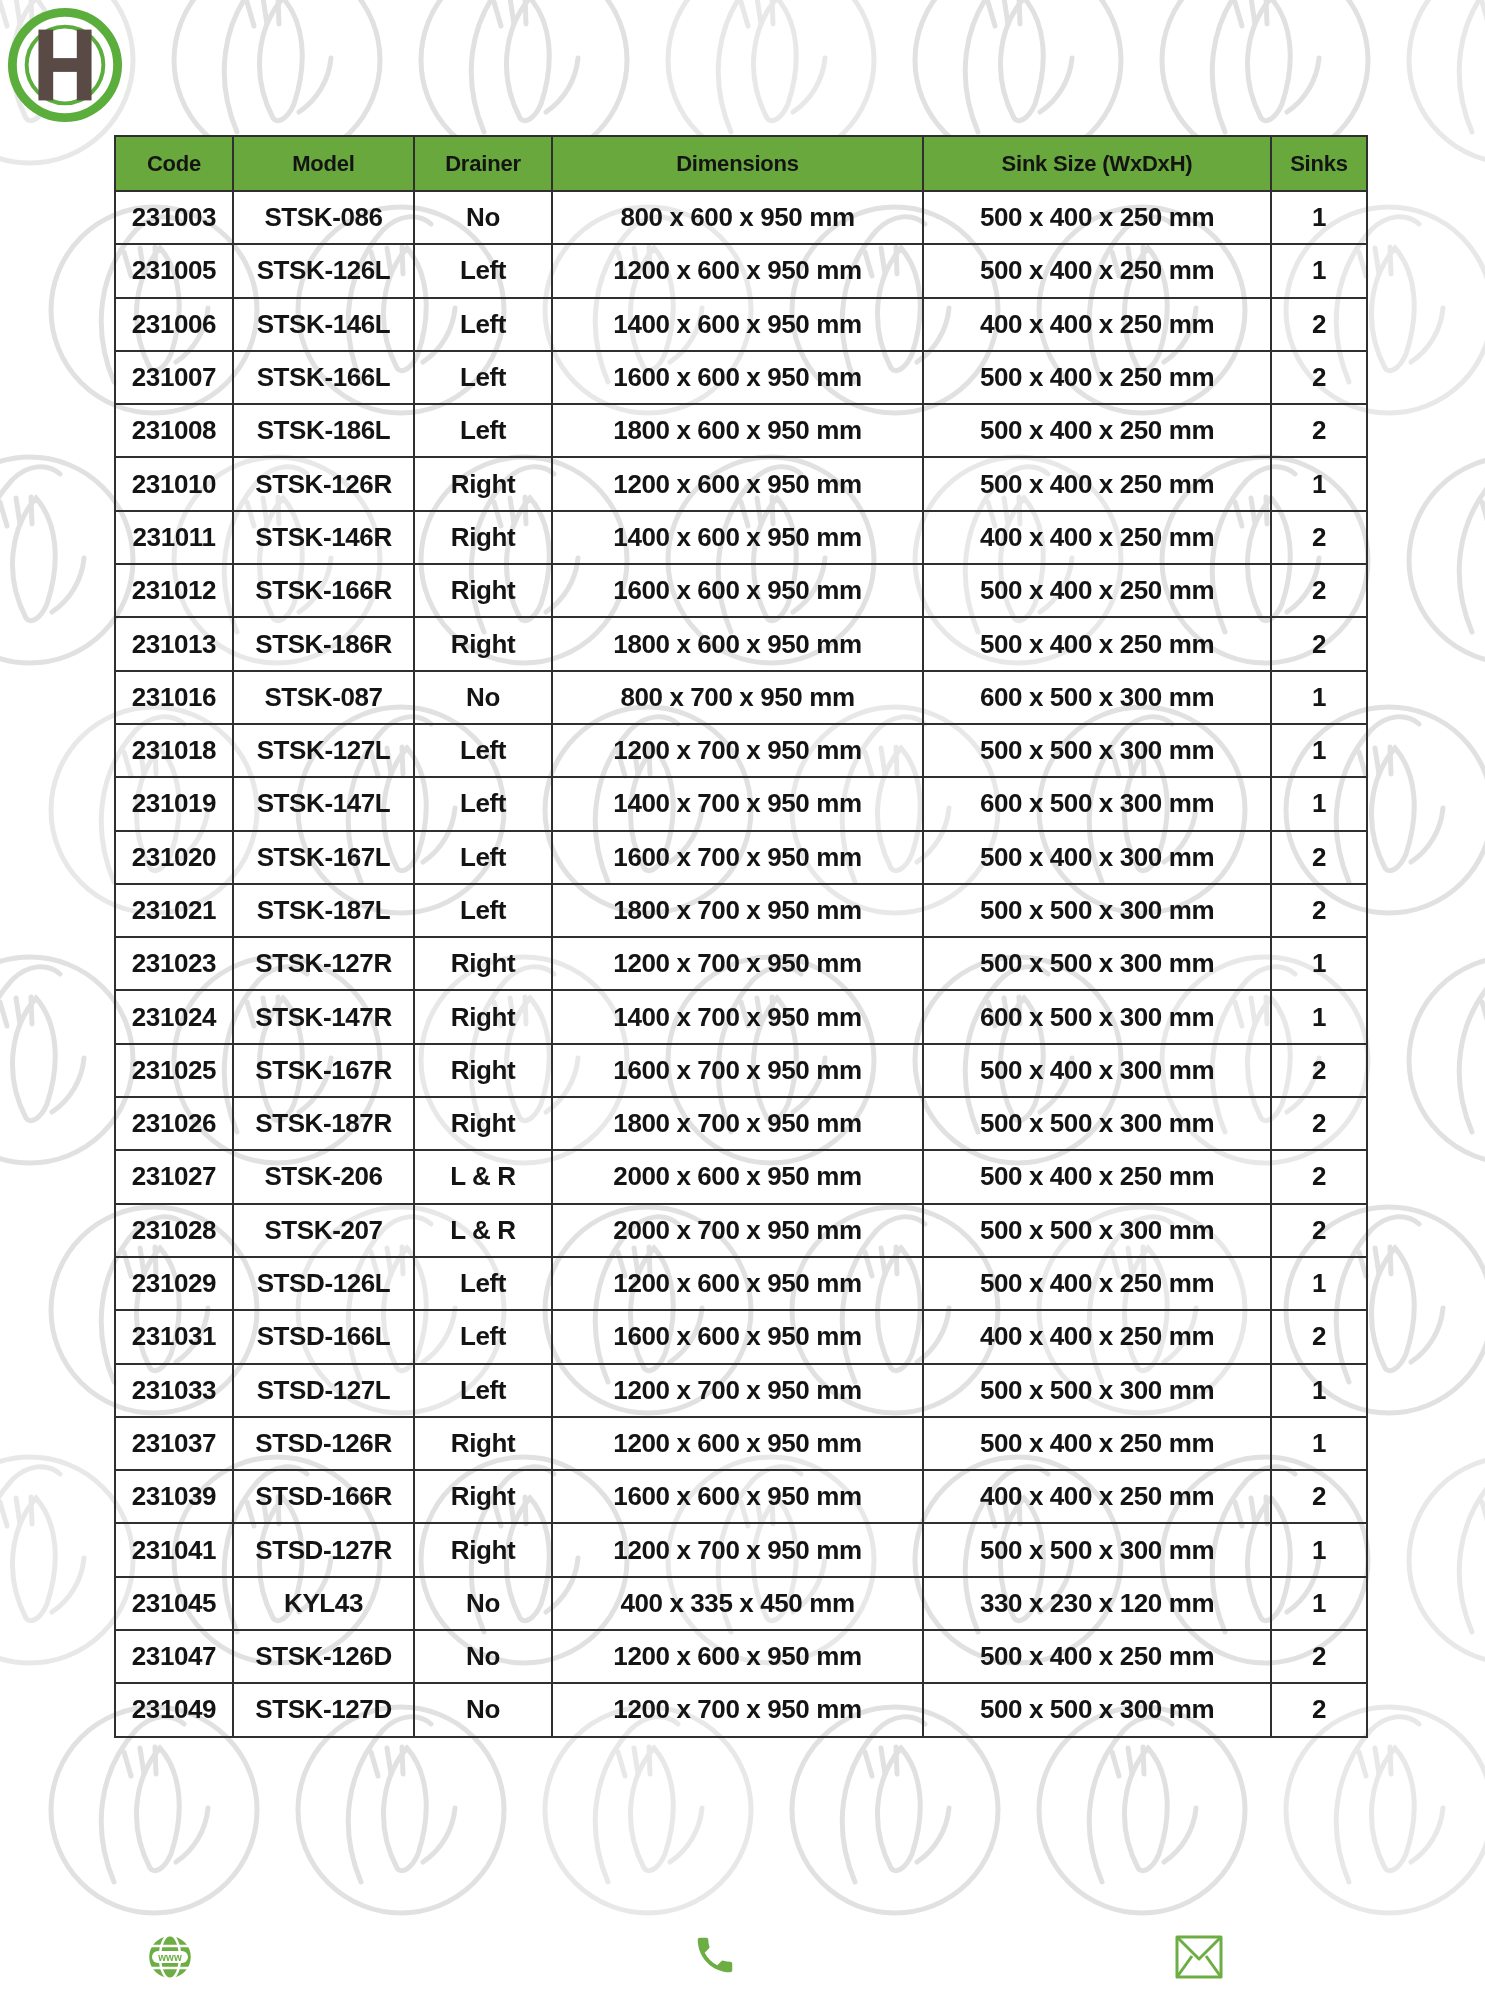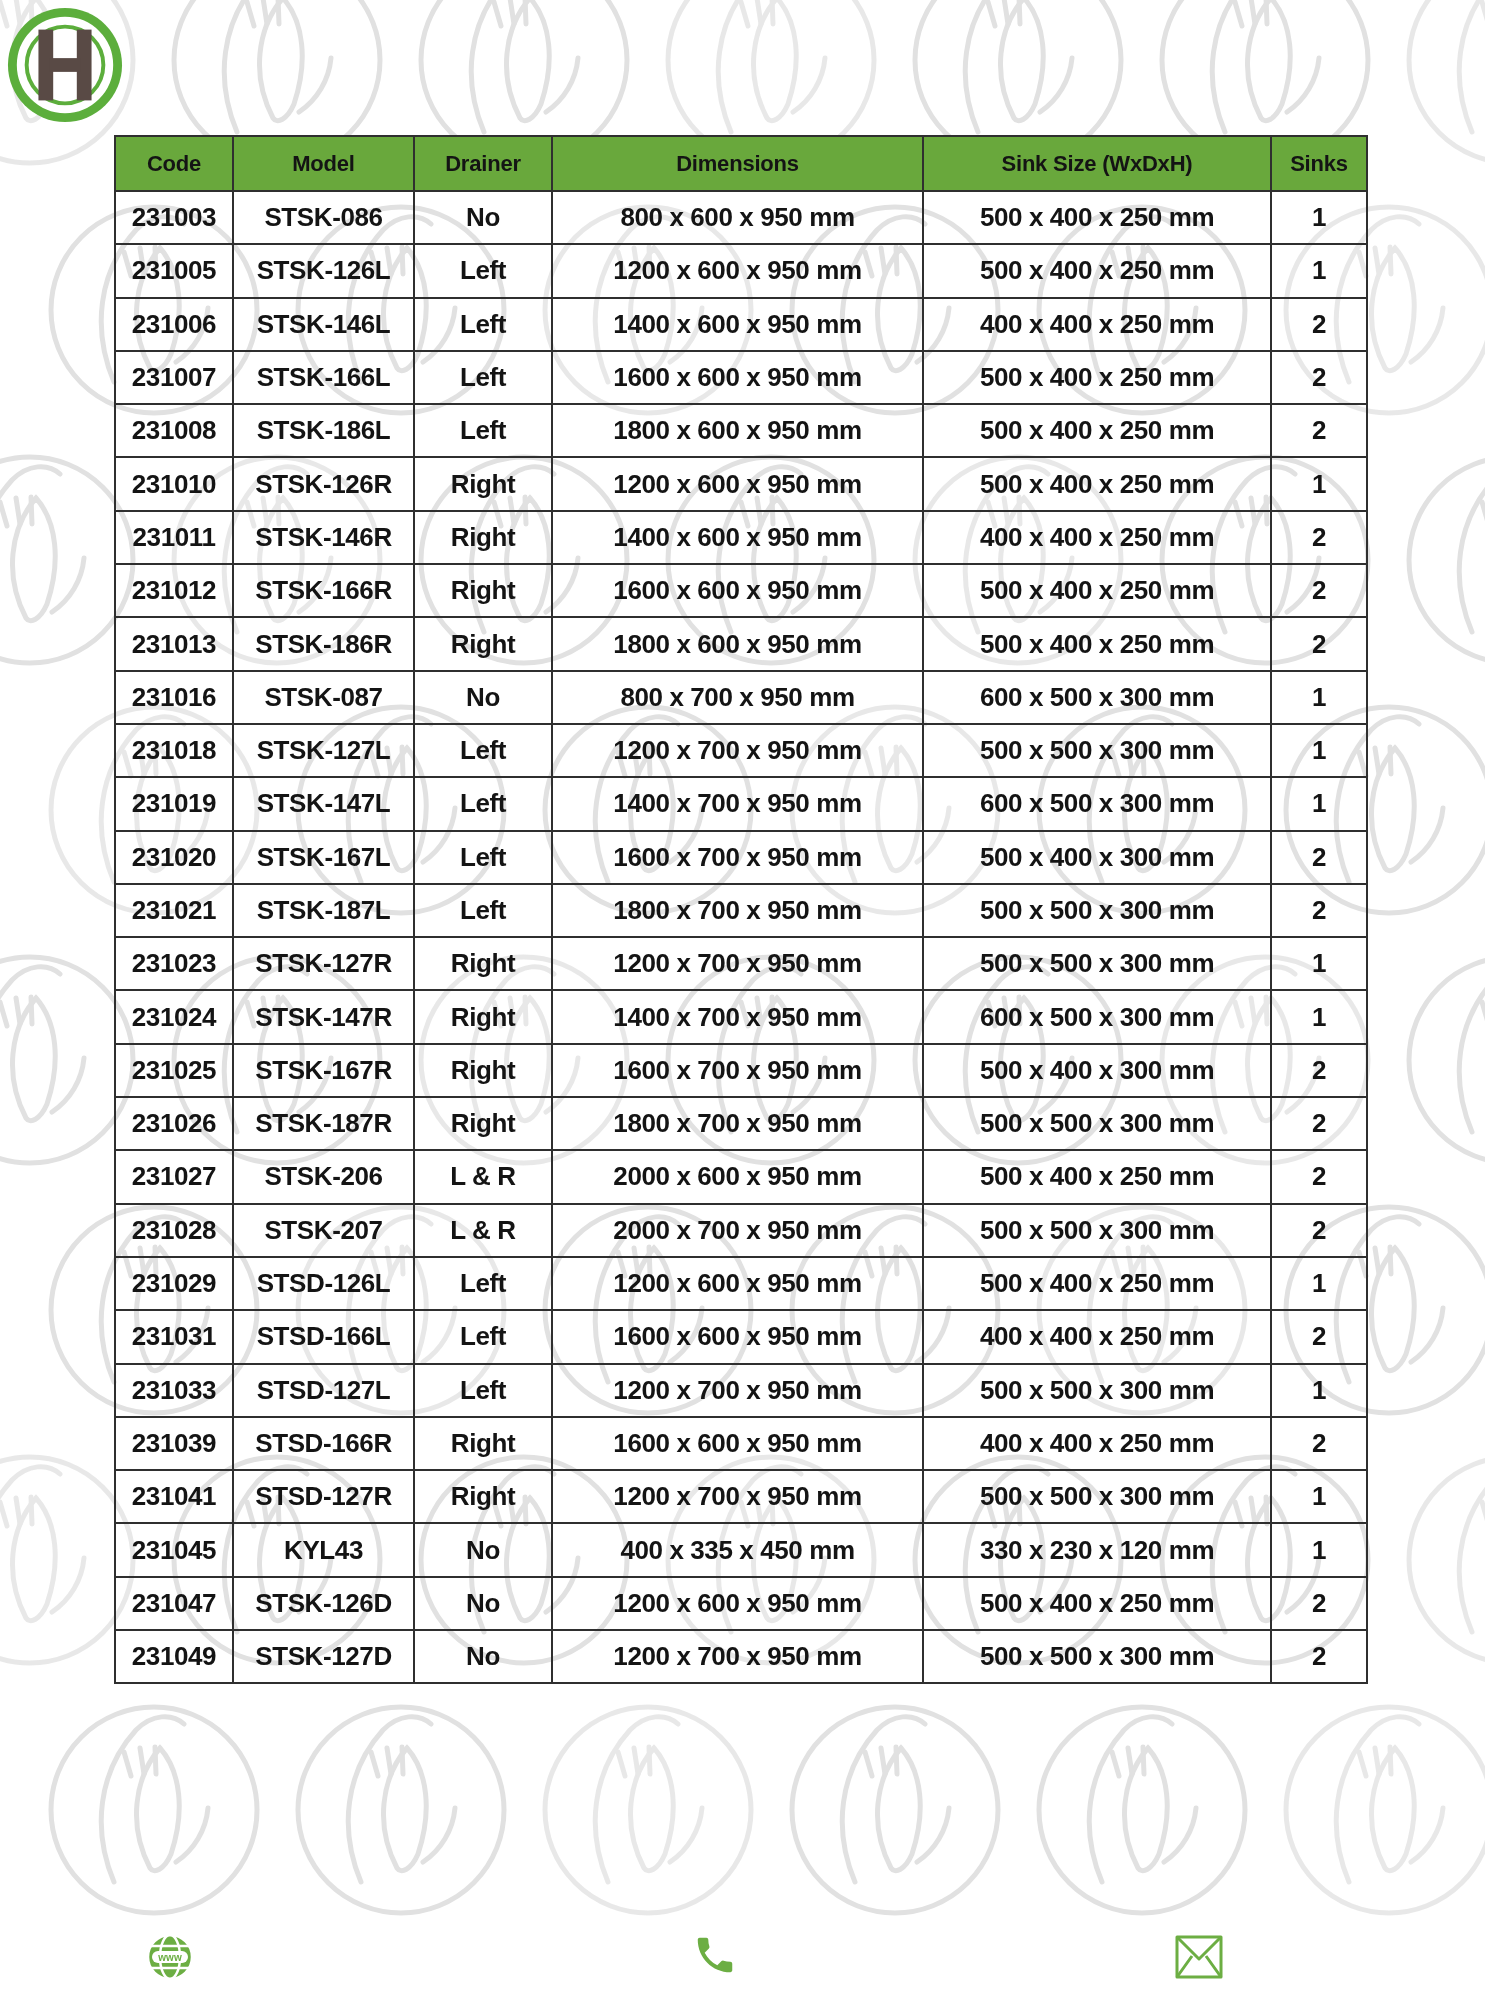--- a/index.html
+++ b/index.html
@@ -313,20 +313,28 @@
         </tr>
         <tr>
           <td>231033</td>
           <td>STSD-127L</td>
           <td>Left</td>
           <td>1200 x 700 x 950 mm</td>
           <td>500 x 500 x 300 mm</td>
           <td>1</td>
         </tr>
         <tr>
+          <td>231037</td>
+          <td>STSD-126R</td>
+          <td>Right</td>
+          <td>1200 x 600 x 950 mm</td>
+          <td>500 x 400 x 250 mm</td>
+          <td>1</td>
+        </tr>
+        <tr>
           <td>231039</td>
           <td>STSD-166R</td>
           <td>Right</td>
           <td>1600 x 600 x 950 mm</td>
           <td>400 x 400 x 250 mm</td>
           <td>2</td>
         </tr>
         <tr>
           <td>231041</td>
           <td>STSD-127R</td>

